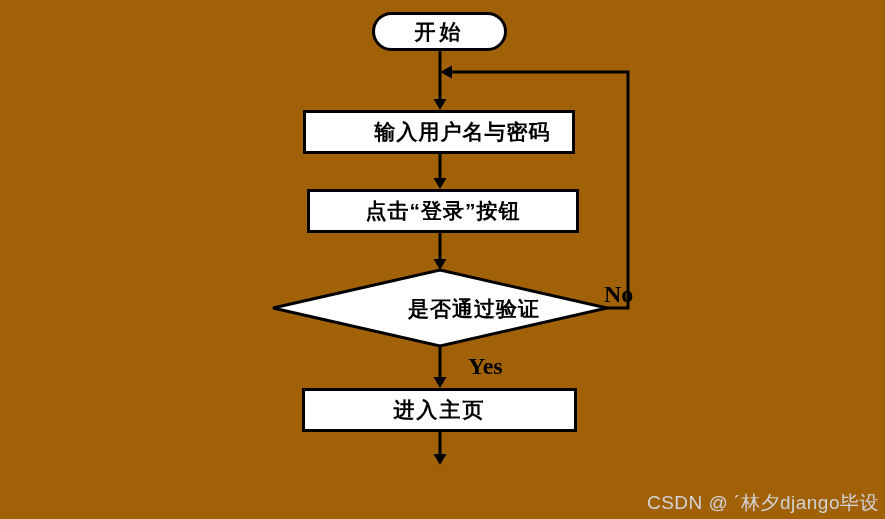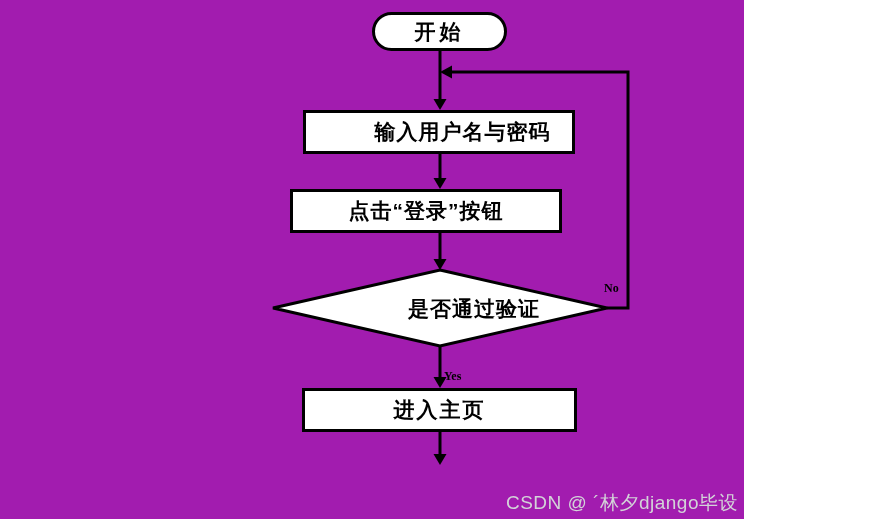--- a/index.html
+++ b/index.html
@@ -1,20 +1,20 @@
 <!DOCTYPE html>
 <html><head>
 <meta charset="utf-8">
 <style>
   html, body { margin: 0; padding: 0; background: #ffffff; }
   .canvas {
     position: relative;
-    width: 744px;
+    width: 885px;
     height: 519px;
-    background: #a21caf;
+    background: #a16207;
     overflow: hidden;
     font-family: "Liberation Sans", sans-serif;
   }
   .flow-svg {
     position: absolute;
     left: 0; top: 0;
     width: 885px; height: 519px;
   }
   .node {
     position: absolute;
@@ -26,42 +26,42 @@
     justify-content: center;
     font-weight: bold;
     font-size: 21px;
     color: #000000;
     letter-spacing: 1px;
     white-space: nowrap;
   }
   .terminator { border-radius: 22px; }
   .node-start { left: 372px; top: 12px;  width: 135px; height: 39px; letter-spacing: 4px; }
   .node-input { left: 303px; top: 110px; width: 272px; height: 44px; padding-left: 47px; }
-  .node-click { left: 290px; top: 189px; width: 272px; height: 44px; }
+  .node-click { left: 307px; top: 189px; width: 272px; height: 44px; }
   .node-home  { left: 302px; top: 388px; width: 275px; height: 44px; letter-spacing: 2px; text-align: center; }
   .node-end   { left: 372px; top: 465px; width: 136px; height: 38px; letter-spacing: 4px; }
   .diamond-label {
     position: absolute;
     left: 340px; top: 295px;
     width: 200px;
     text-align: right;
     font-weight: bold;
     font-size: 21px;
     color: #000000;
     letter-spacing: 1px;
     white-space: nowrap;
   }
   .edge-label {
     position: absolute;
     font-family: "Liberation Serif", serif;
     font-weight: bold;
-    font-size: 12px;
+    font-size: 24px;
     color: #000000;
   }
-  .edge-label-yes { left: 444px; top: 353px; margin-top: 16px; }
+  .edge-label-yes { left: 468px; top: 353px; }
   .edge-label-no  { left: 604px; top: 281px; }
   .watermark {
     position: absolute;
     right: 6px;
     bottom: 3px;
     font-size: 19px;
     color: #d3d3d8;
     letter-spacing: 0.5px;
   }
 </style>

